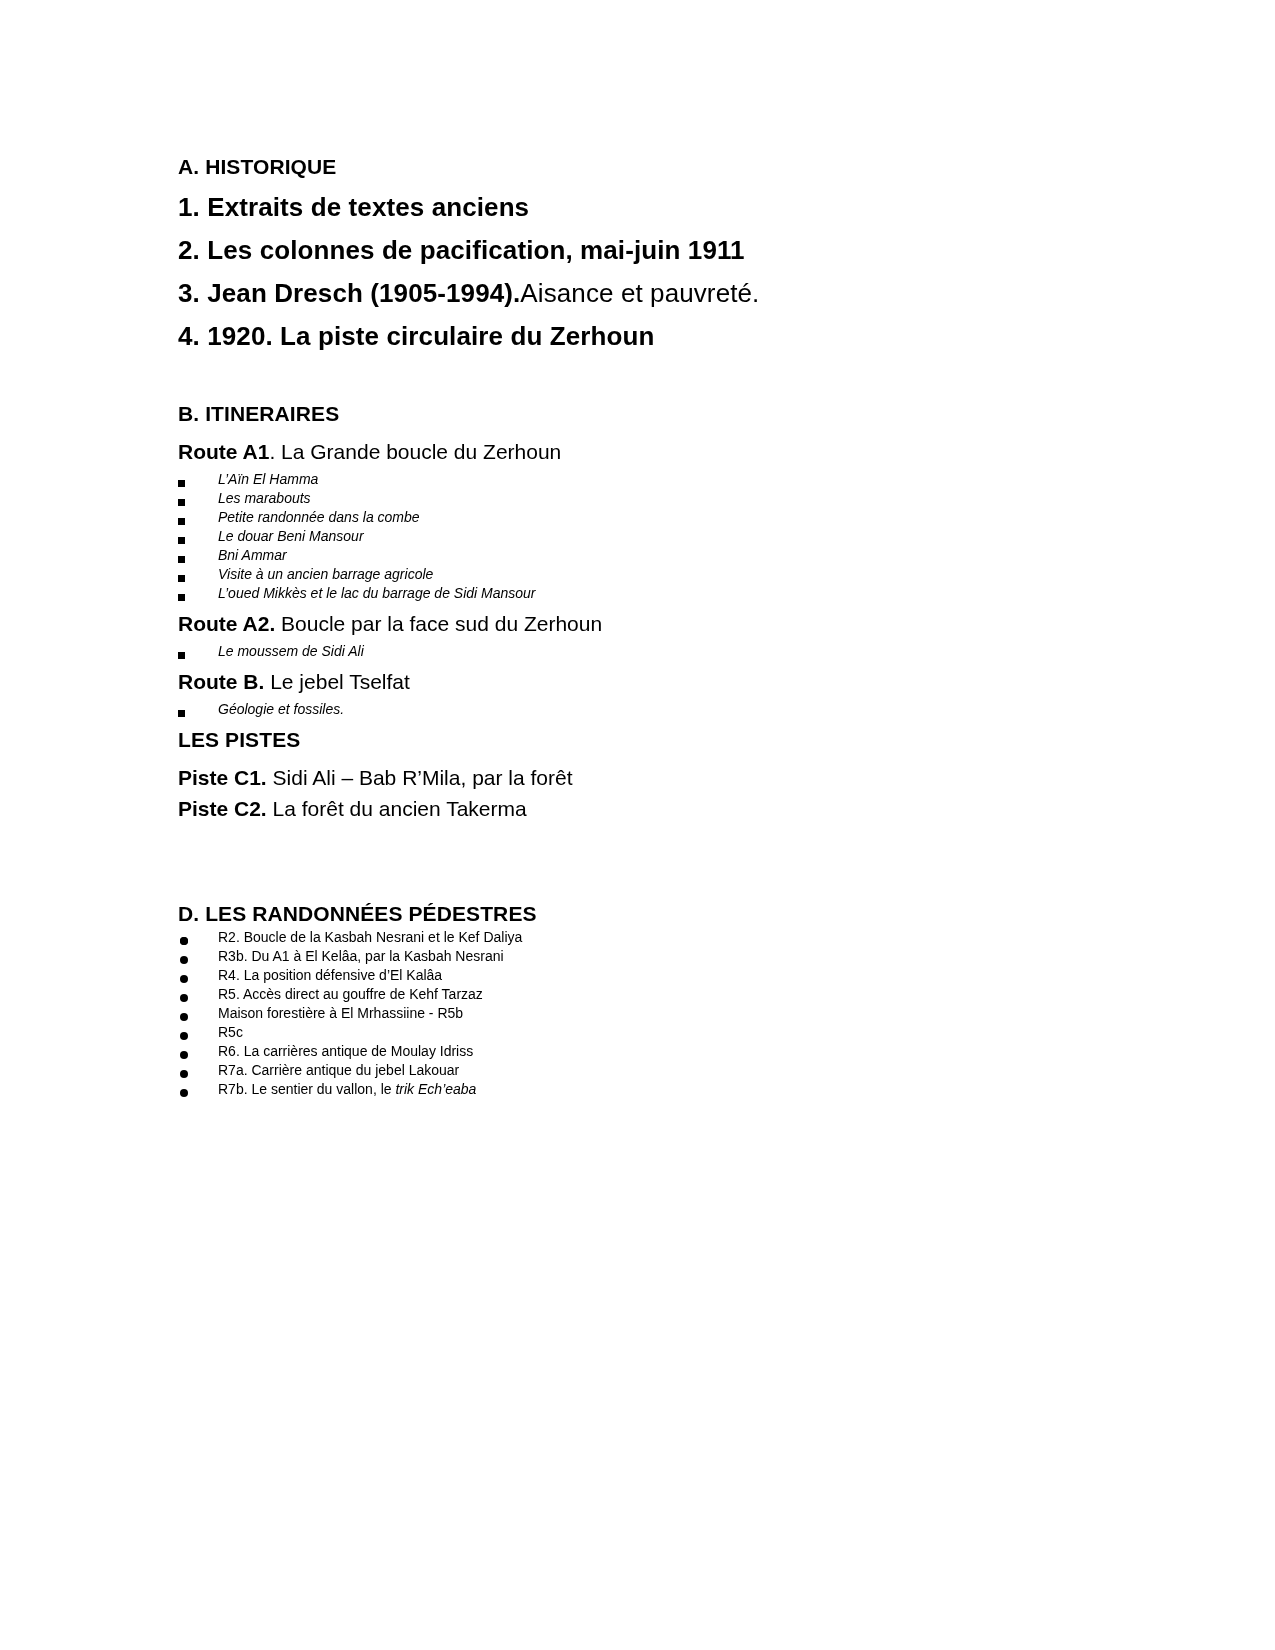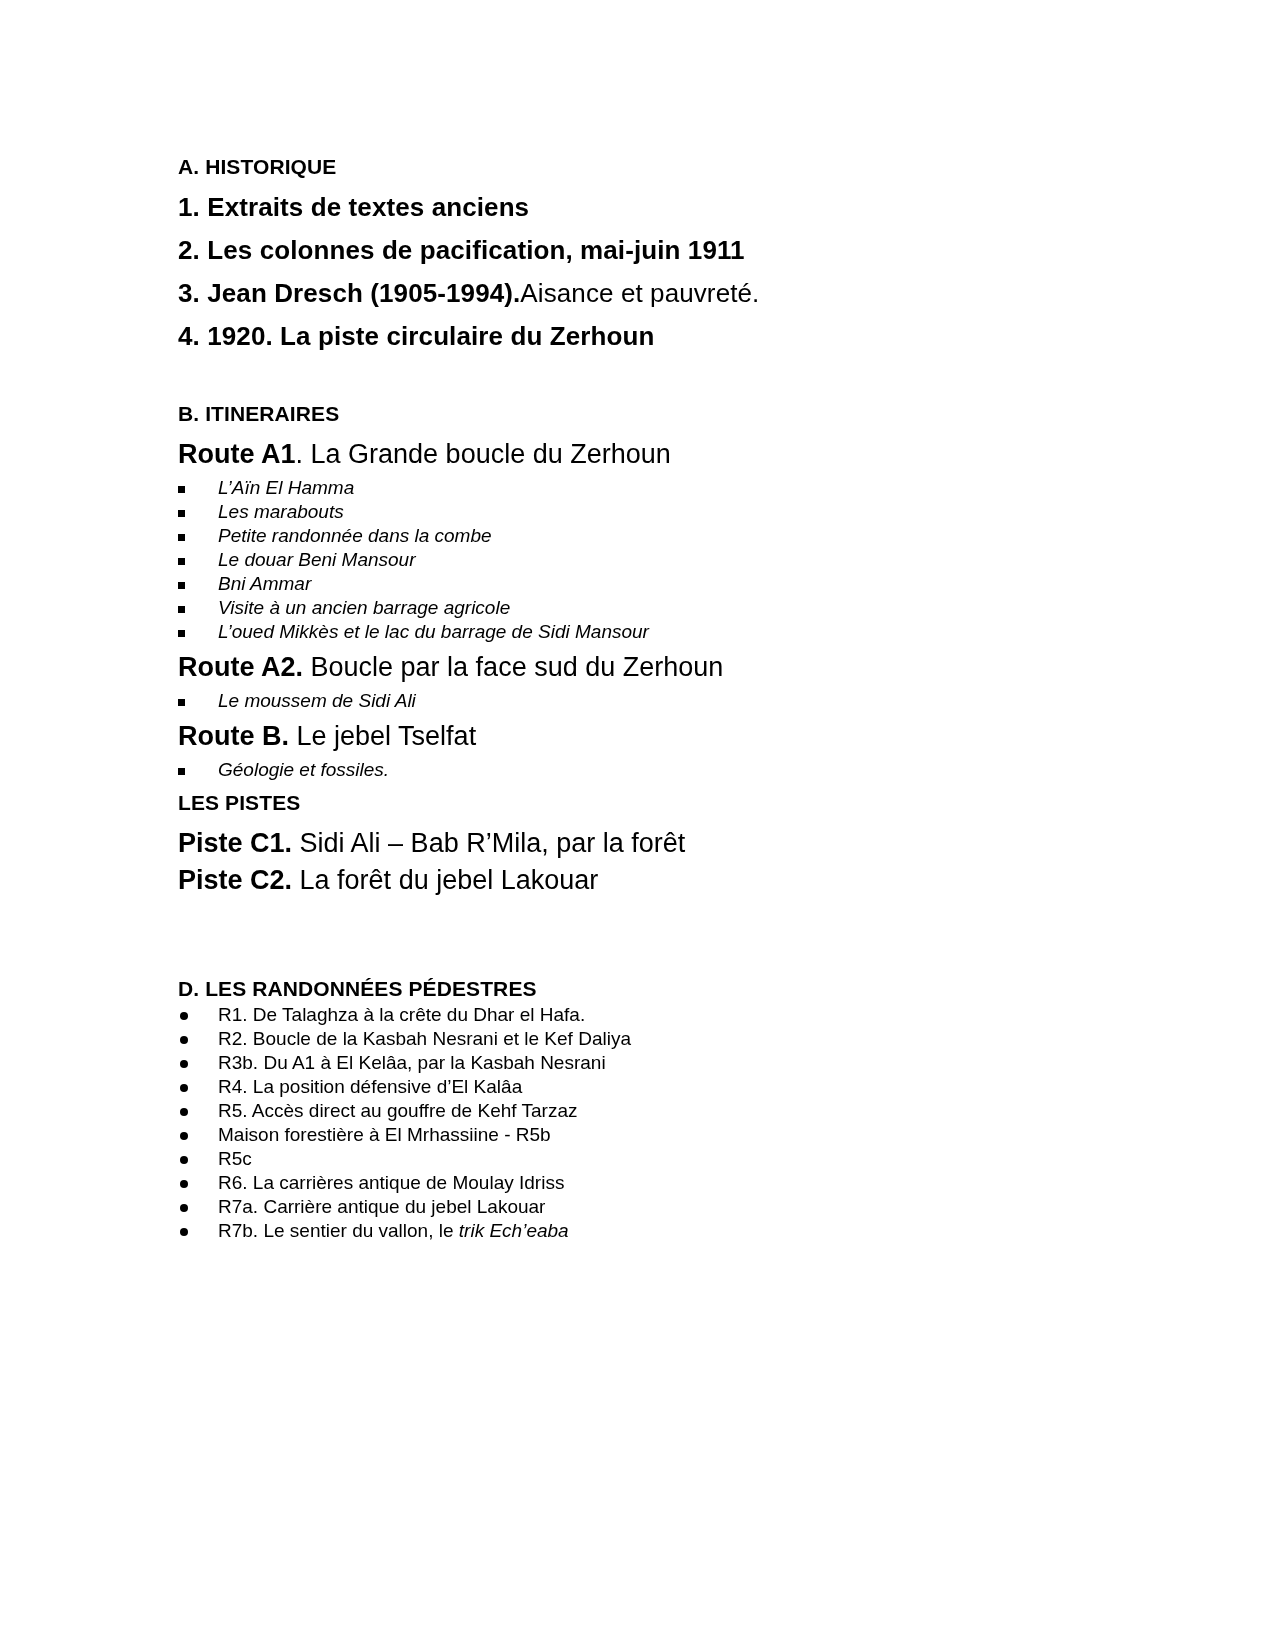--- a/index.html
+++ b/index.html
@@ -40,42 +40,42 @@
     font-size: 26px;
     font-weight: bold;
     line-height: 1.0;
     margin: 0 0 17px 0;
     letter-spacing: 0.1px;
   }
   .h-item .reg {
     font-weight: normal;
   }
   .runin {
-    font-size: 27px;
+    font-size: 21px;
     font-weight: normal;
     line-height: 1.0;
     margin: 0 0 10px 0;
   }
   .runin .lbl {
     font-weight: bold;
   }
 
   
   .gap-lg { height: 37px; }
   .gap-sm { height: 8px; }
 
   
   ul.blist {
     list-style: none;
     margin: 0;
     padding: 0;
   }
   ul.blist li {
     position: relative;
-    font-size: 19px;
+    font-size: 14px;
     line-height: 1.0;
     margin: 0 0 5px 0;
     padding-left: 40px;
   }
   
   ul.sq li { font-style: italic; }
   ul.sq li .bullet {
     position: absolute;
     left: 0;
     top: 8px;
@@ -149,33 +149,33 @@
       <div class="bullet-block">
         <ul class="blist sq">
           <li><span class="bullet"></span><span>Géologie et fossiles.</span></li>
         </ul>
       </div>
 
       <div class="gap-sm"></div>
 
       <div class="h-sec">LES PISTES</div>
       <div class="runin"><span class="lbl">Piste C1.</span><span> Sidi Ali – Bab R’Mila, par la forêt</span></div>
-      <div class="runin"><span class="lbl">Piste C2.</span><span> La forêt du jebel Lakouar</span></div>
+      <div class="runin"><span class="lbl">Piste C2.</span><span> La forêt du ancien Takerma</span></div>
     </div>
 
     <div class="gap-lg"></div>
 
 
     <div class="gap-lg"></div>
 
     <div>
       <div class="h-sec" style="margin-bottom:6px;">D. LES RANDONNÉES PÉDESTRES</div>
       <div class="bullet-block">
         <ul class="blist rd">
-          <li><span class="bullet"></span><span>R1. De Talaghza à la crête du Dhar el Hafa.</span></li>
+          <li><span class="bullet"></span></li>
           <li><span class="bullet"></span><span>R2. Boucle de la Kasbah Nesrani et le Kef Daliya</span></li>
           <li><span class="bullet"></span><span>R3b. Du A1 à El Kelâa, par la Kasbah Nesrani</span></li>
           <li><span class="bullet"></span><span>R4. La position défensive d’El Kalâa</span></li>
           <li><span class="bullet"></span><span>R5. Accès direct au gouffre de Kehf Tarzaz</span></li>
           <li><span class="bullet"></span><span>Maison forestière à El Mrhassiine - R5b</span></li>
           <li><span class="bullet"></span><span>R5c</span></li>
           <li><span class="bullet"></span><span>R6. La carrières antique de Moulay Idriss</span></li>
           <li><span class="bullet"></span><span>R7a. Carrière antique du jebel Lakouar</span></li>
           <li><span class="bullet"></span><span>R7b. Le sentier du vallon, le </span><span class="ital">trik Ech’eaba</span></li>
         </ul>

